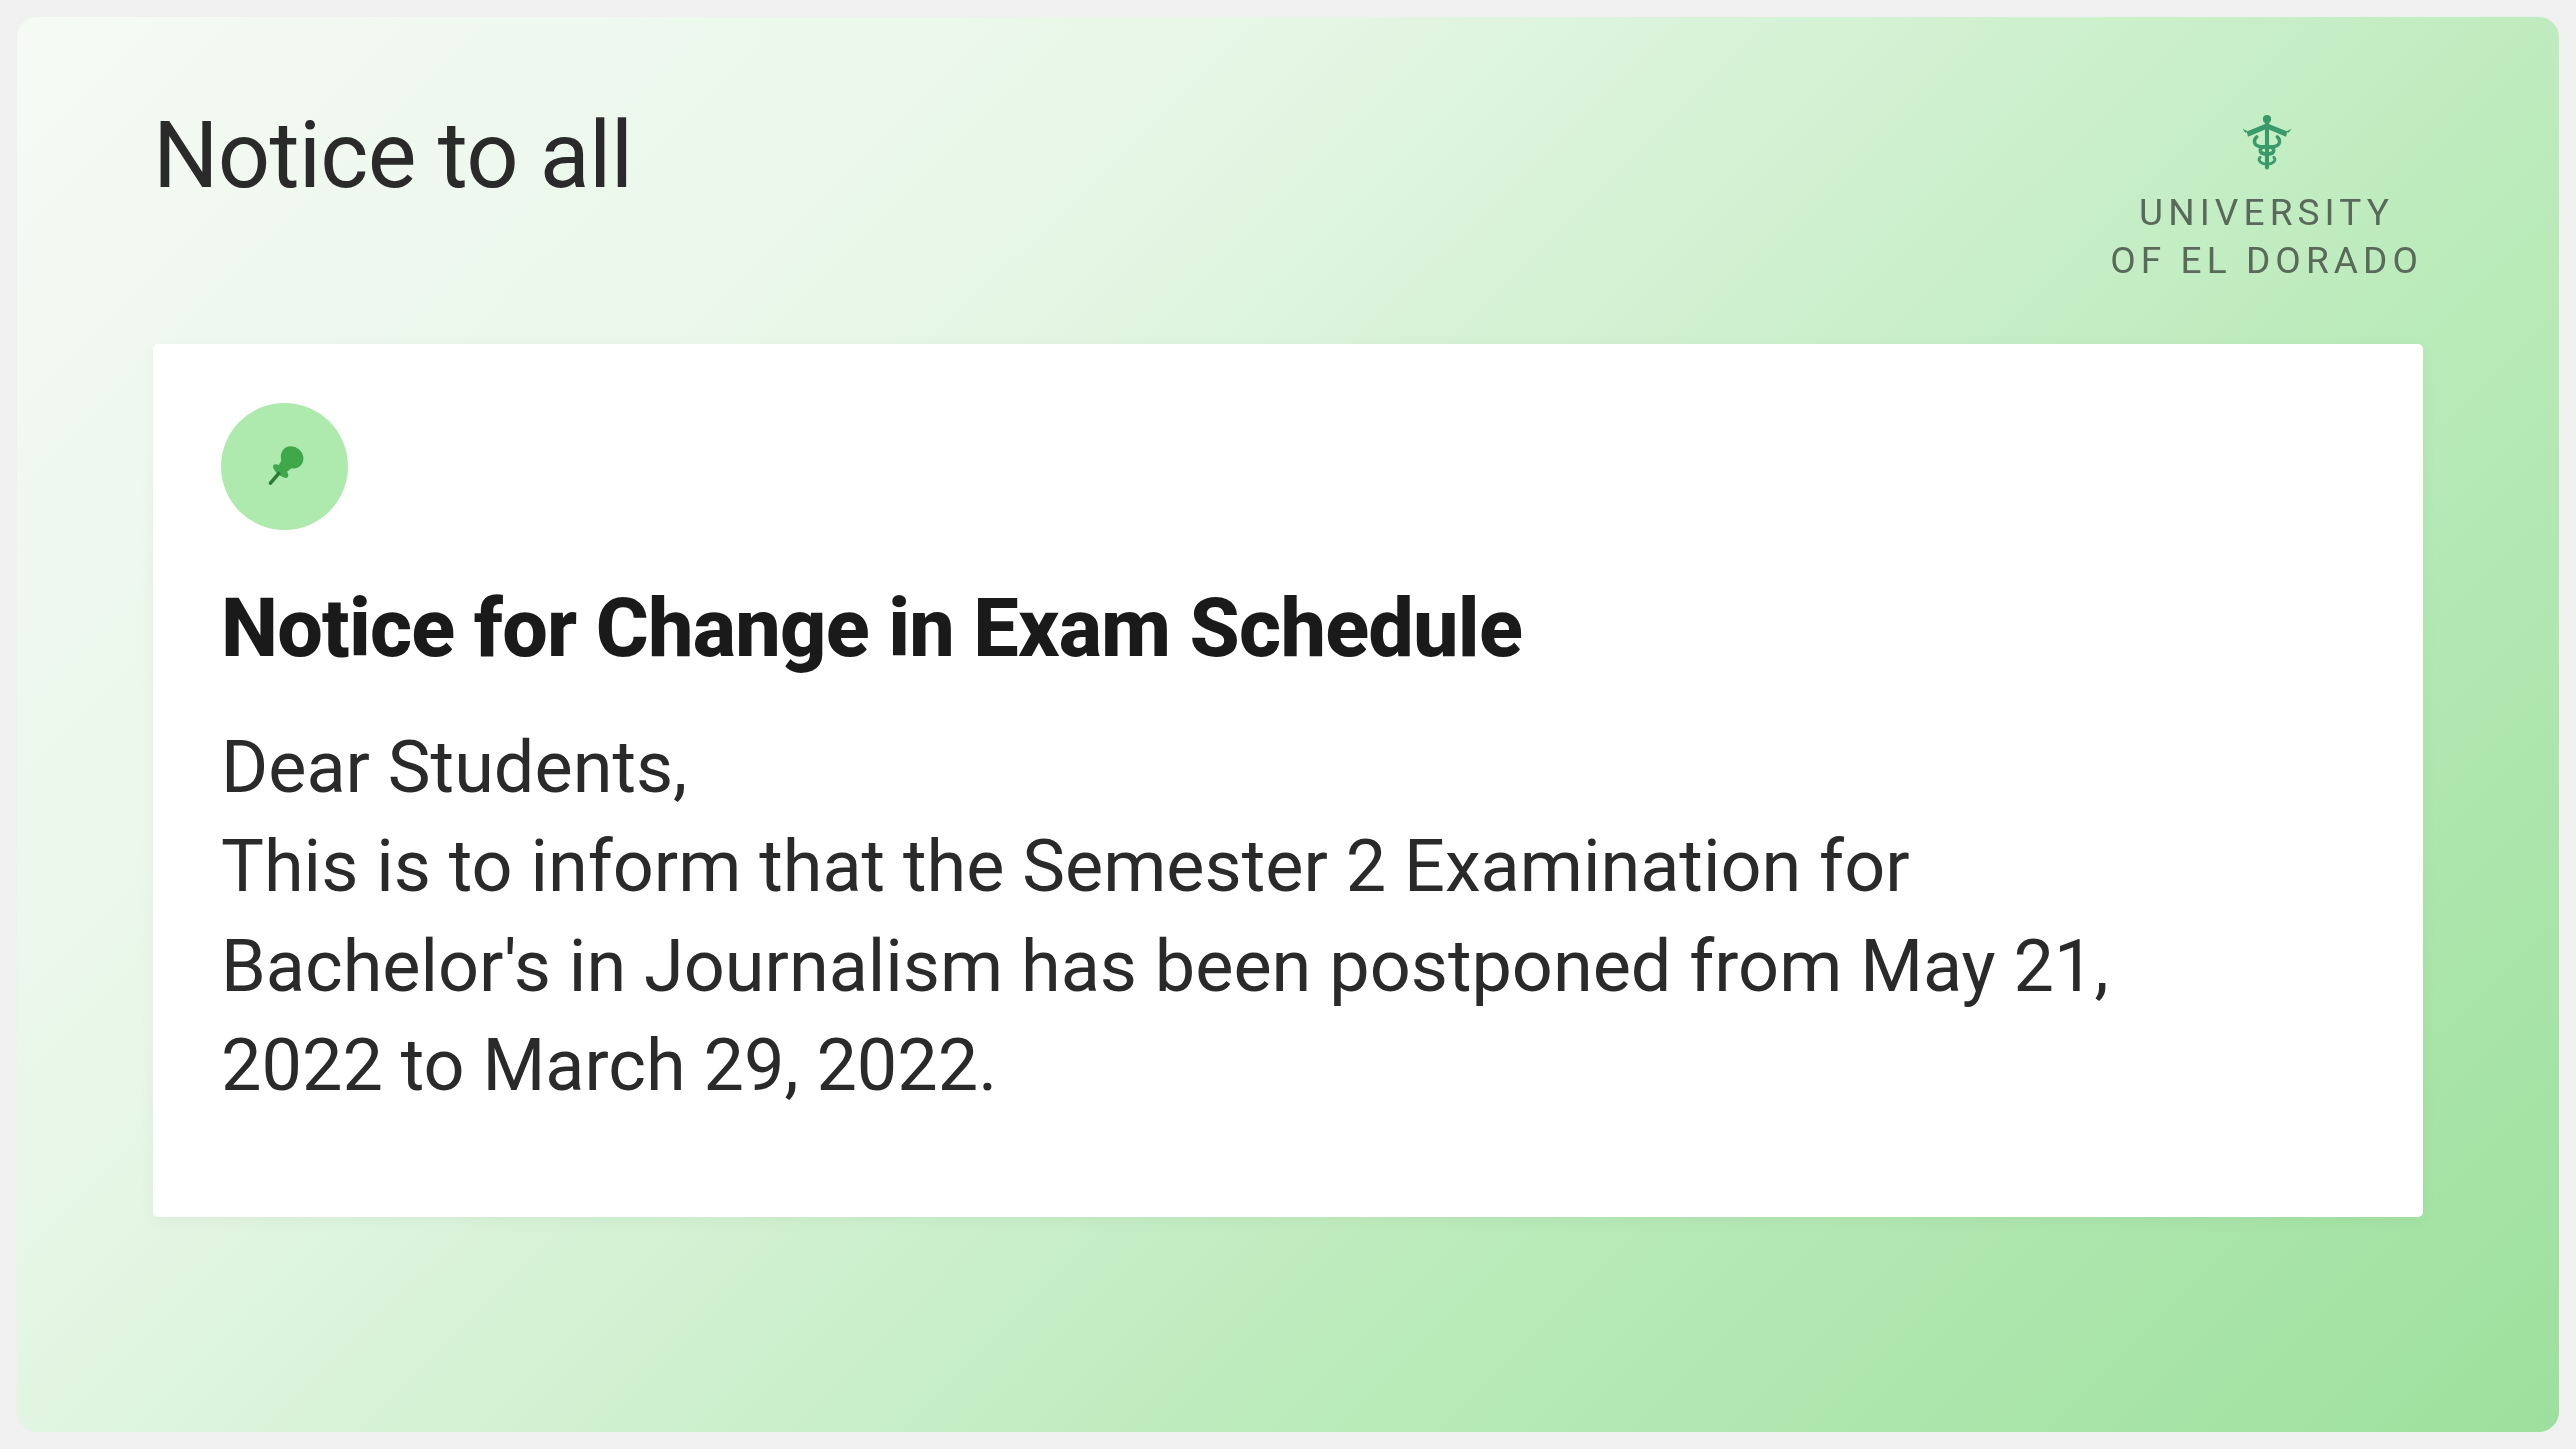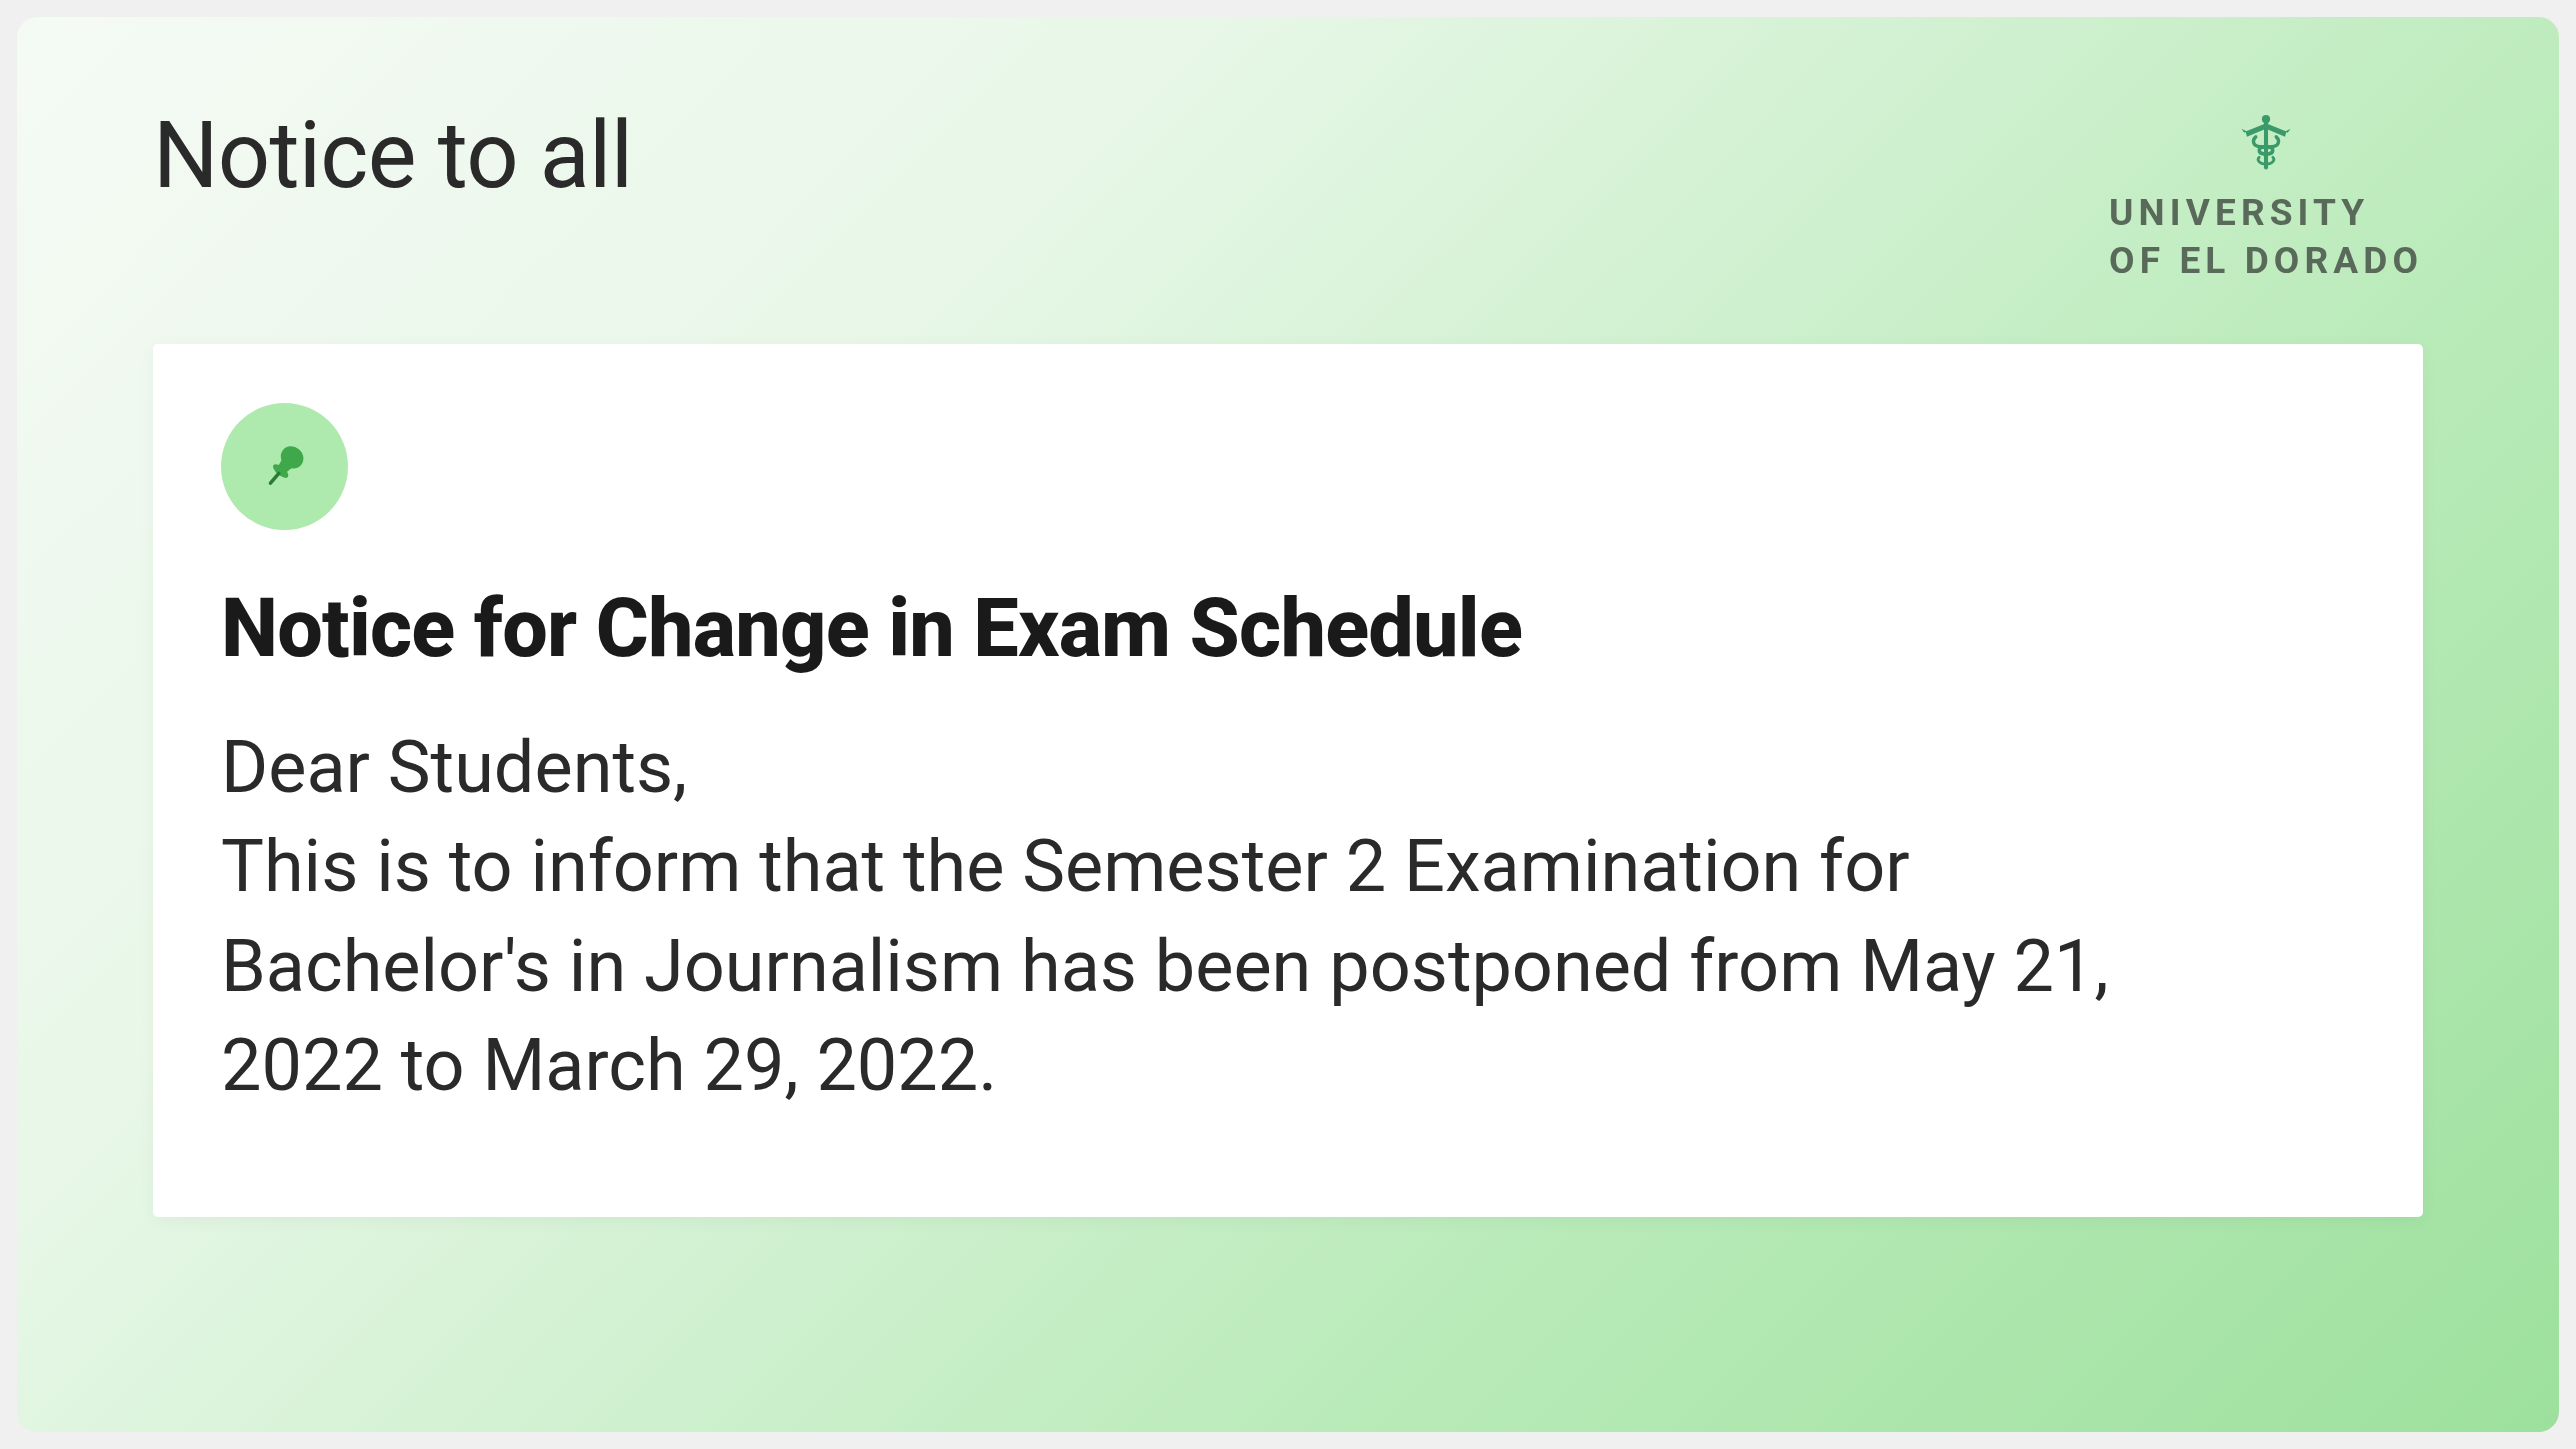--- a/index.html
+++ b/index.html
@@ -50,25 +50,26 @@
       padding-top: 8.5px;
     }
 
     .logo-icon {
       width: 68px;
       height: 68px;
       margin-bottom: 10.2px;
     }
 
     .logo-text {
+      text-align: center;
       color: #5a6a5a;
       font-size: 37px;
       letter-spacing: 5.1px;
       line-height: 1.3;
-      font-weight: 700;
+      font-weight: 400;
     }
 
     .notice-card {
       background: #ffffff;
       border-radius: 5px;
       padding: 59px 68px 102px 68px;
       box-shadow: 0 3.4px 17px rgba(0,0,0,0.04);
     }
 
     .pin-circle {

